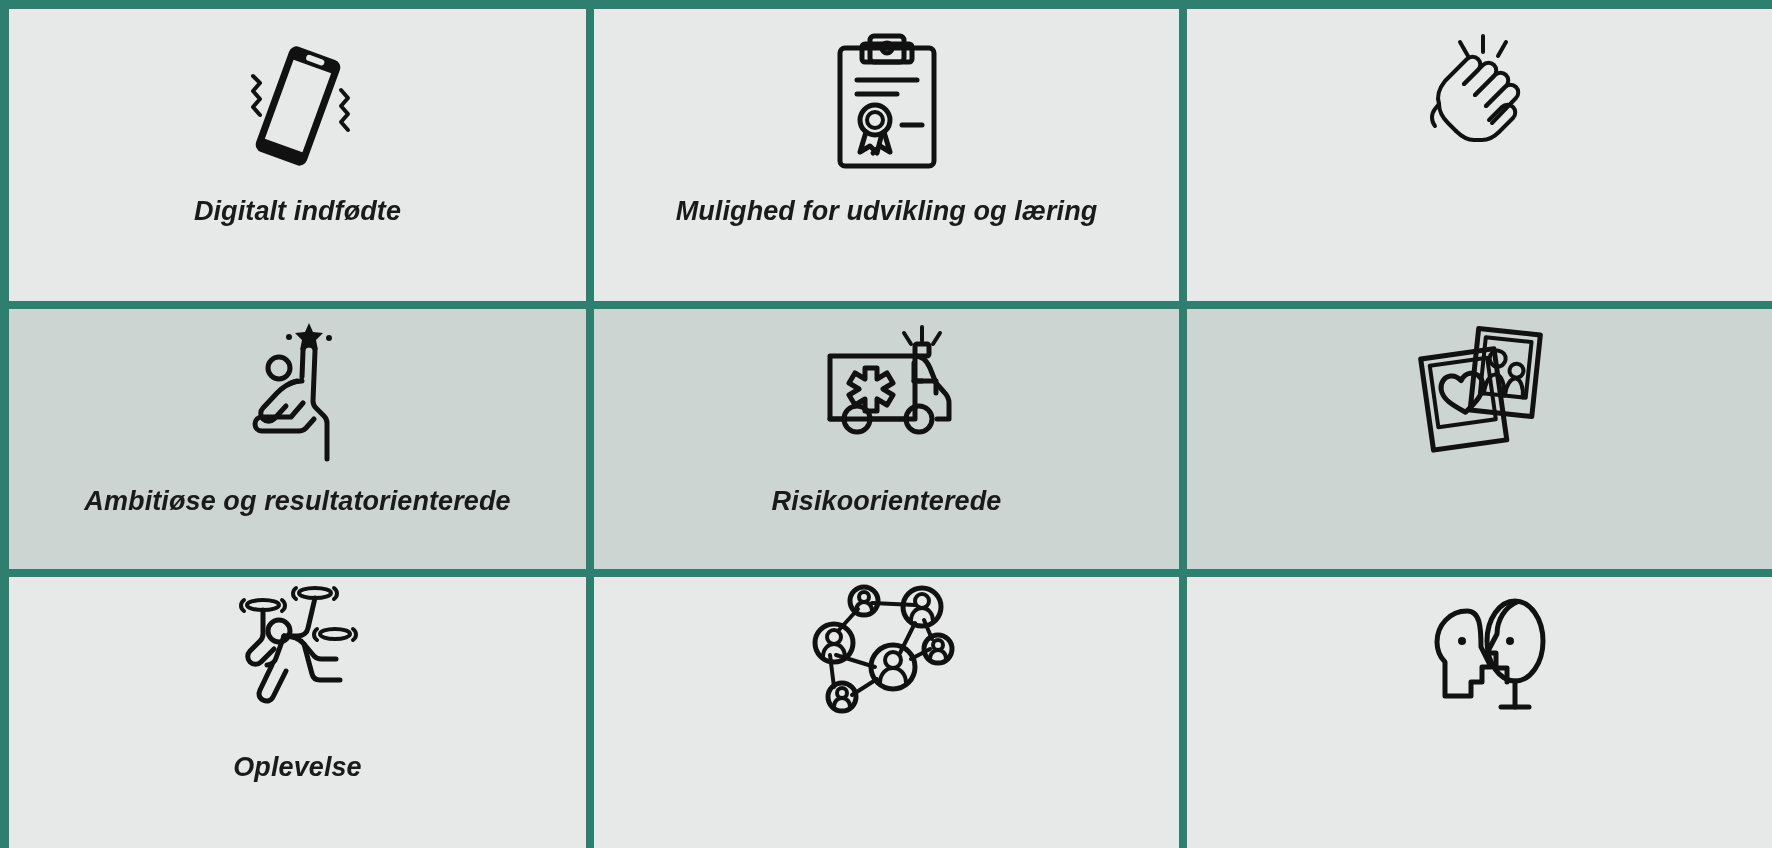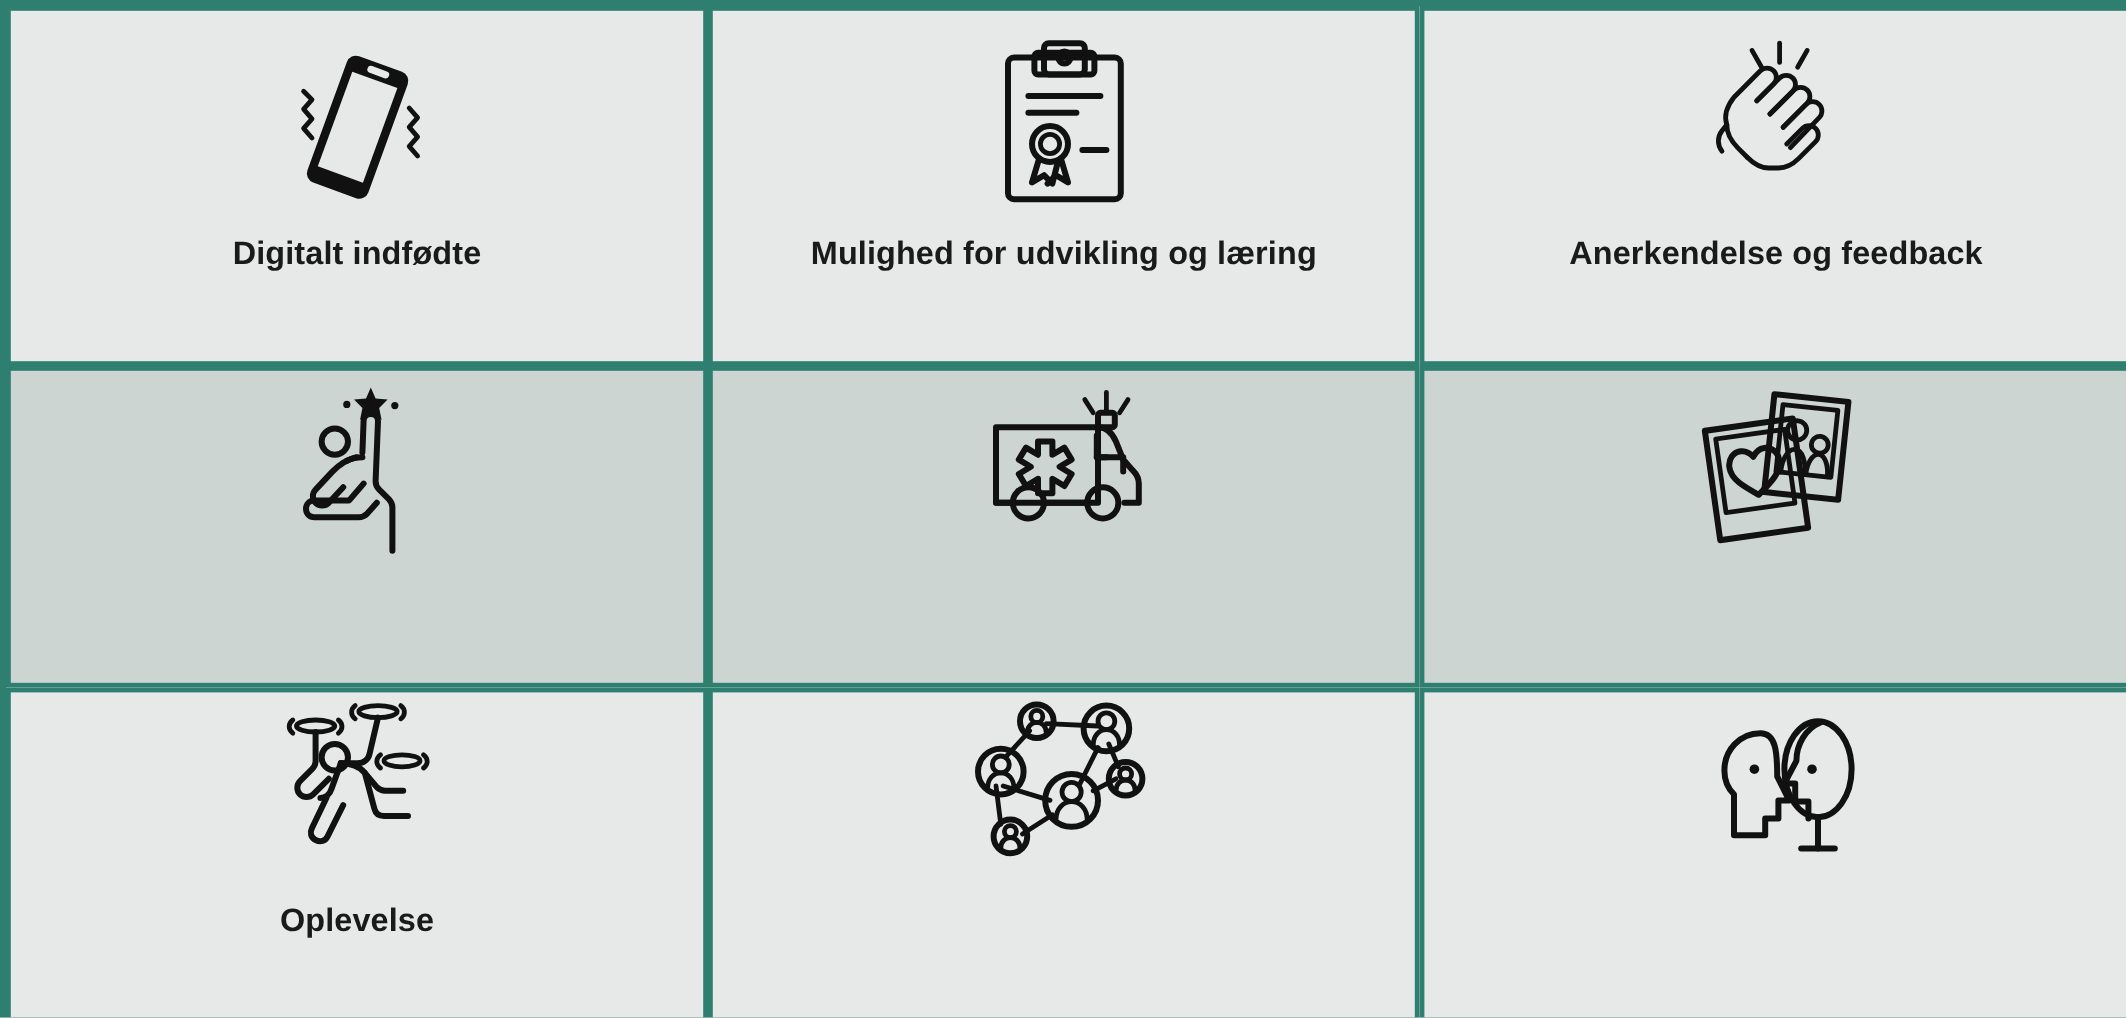--- a/index.html
+++ b/index.html
@@ -84,21 +84,21 @@
     stroke: #111111;
     stroke-width: 4;
     stroke-linecap: round;
     stroke-linejoin: round;
   }
   .fl { fill: #111111; stroke: none; }
 </style>
 </head>
 <body>
 
-<div id="board" style="background: #404040;">
+<div id="board" style="background: #404040; font-style: italic;">
   <div id="grid" style="background: rgb(46, 127, 112);">
 
     <div class="cell row-top" style="background: rgb(231, 233, 232); border-color: rgb(46, 127, 112);">
       <div class="icon-wrap">
         <svg viewBox="0 0 150 150" aria-hidden="true">
           <g transform="rotate(20 75 78)">
             <rect class="fl" x="48" y="22" width="54" height="112" rx="8"></rect>
             <rect x="55" y="36" width="40" height="84" fill="#e7e9e8" stroke="none"></rect>
             <rect x="66" y="26" width="19" height="6" rx="3" fill="#e7e9e8" stroke="none"></rect>
           </g>
@@ -136,37 +136,37 @@
           <line class="st-thin" x1="101" y1="14" x2="93" y2="28"></line>
           <path class="st-thin" d="M34 76 c-3 -9 2 -18 6 -23 l22 -22 c3 -3 8 -3 11 0 3 3 3 8 0 11 l-14 14"></path>
           <path class="st-thin" d="M59 56 l19 -19 c3 -3 8 -3 11 0 3 3 3 8 0 11 l-19 19"></path>
           <path class="st-thin" d="M70 67 l20 -20 c3 -3 8 -3 11 0 3 3 3 8 0 11 l-20 20"></path>
           <path class="st-thin" d="M81 78 l19 -19 c3 -3 8 -3 11 0 3 3 3 8 0 11 l-24 25"></path>
           <path class="st-thin" d="M34 76 c0 8 4 14 9 19 l8 8"></path>
           <path class="st-thin" d="M51 103 c6 6 12 9 18 9 l8 0 c7 0 12 -3 17 -8 l14 -14 c3 -3 3 -8 0 -11 -3 -3 -8 -3 -11 0 l-13 13"></path>
           <path class="st-thin" d="M34 76 l-4 5 c-4 5 -4 12 0 17"></path>
         </svg>
       </div>
-      <div class="label">Anerkendelse og feedback</div>
     </div>
 
     <div class="cell row-mid" style="background: rgb(205, 213, 210); border-color: rgb(46, 127, 112);">
       <div class="icon-wrap">
         <svg viewBox="0 0 150 150" aria-hidden="true">
           <path class="fl" d="M86 4 l4 9 10 1 -7 7 2 10 -9 -5 -9 5 2 -10 -7 -7 10 -1z"></path>
           <circle class="fl" cx="66" cy="18" r="3"></circle>
           <circle class="fl" cx="106" cy="19" r="3"></circle>
           <circle class="st" cx="56" cy="49" r="11"></circle>
           <path class="st" d="M86 26 c4 0 6 3 6 6 l-2 50 c0 3 1 5 3 7 l8 8 c2 2 3 4 3 7 l0 36"></path>
           <path class="st" d="M86 26 c-4 0 -6 3 -6 6 l-1 26"></path>
           <path class="st" d="M74 62 c-8 2 -14 6 -20 12 l-14 15 c-3 3 -3 8 0 11 3 3 8 3 11 0 l12 -13"></path>
           <path class="st" d="M79 62 c-5 0 -9 1 -13 3"></path>
           <path class="st" d="M80 84 l-12 14 -29 0 c-4 0 -7 3 -7 7 0 4 3 7 7 7 l37 0 c3 0 5 -1 7 -3 l8 -9"></path>
         </svg>
       </div>
+      <div class="label">Ambitiøse og resultatorienterede</div>
     </div>
 
     <div class="cell row-mid" style="background: rgb(205, 213, 210); border-color: rgb(46, 127, 112);">
       <div class="icon-wrap">
         <svg viewBox="0 0 150 150" aria-hidden="true">
           <line class="st-thin" x1="110" y1="8" x2="110" y2="22"></line>
           <line class="st-thin" x1="92" y1="14" x2="99" y2="25"></line>
           <line class="st-thin" x1="128" y1="14" x2="121" y2="25"></line>
           <rect class="st" x="103" y="25" width="14" height="12" rx="2"></rect>
           <path class="st" d="M18 37 l85 0 0 63 -85 0 z"></path>
@@ -174,20 +174,21 @@
           <path class="st" d="M124 64 l8 9 c3 3 5 7 5 11 l0 16 -12 0"></path>
           <path class="st" d="M110 62 l-8 0 0 -18"></path>
           <line class="st" x1="102" y1="62" x2="124" y2="62"></line>
           <circle class="st" cx="45" cy="100" r="13"></circle>
           <circle class="st" cx="107" cy="100" r="13"></circle>
           <line class="st" x1="58" y1="100" x2="94" y2="100"></line>
           <line class="st" x1="18" y1="100" x2="32" y2="100"></line>
           <path class="st" d="M53 49 l12 0 0 11 10 -6 6 10 -10 6 10 6 -6 10 -10 -6 0 12 -12 0 0 -12 -10 6 -6 -10 10 -6 -10 -6 6 -10 10 6z"></path>
         </svg>
       </div>
+      <div class="label">Risikoorienterede</div>
     </div>
 
     <div class="cell row-mid" style="background: rgb(205, 213, 210); border-color: rgb(46, 127, 112);">
       <div class="icon-wrap">
         <svg viewBox="0 0 150 150" aria-hidden="true">
           <g transform="rotate(6 95 65)">
             <rect class="st" x="68" y="12" width="62" height="82"></rect>
             <rect class="st-thin" x="76" y="20" width="46" height="56"></rect>
             <circle class="st-thin" cx="90" cy="40" r="8"></circle>
             <path class="st-thin" d="M80 76 c0 -11 4 -20 10 -20 6 0 10 9 10 20"></path>

